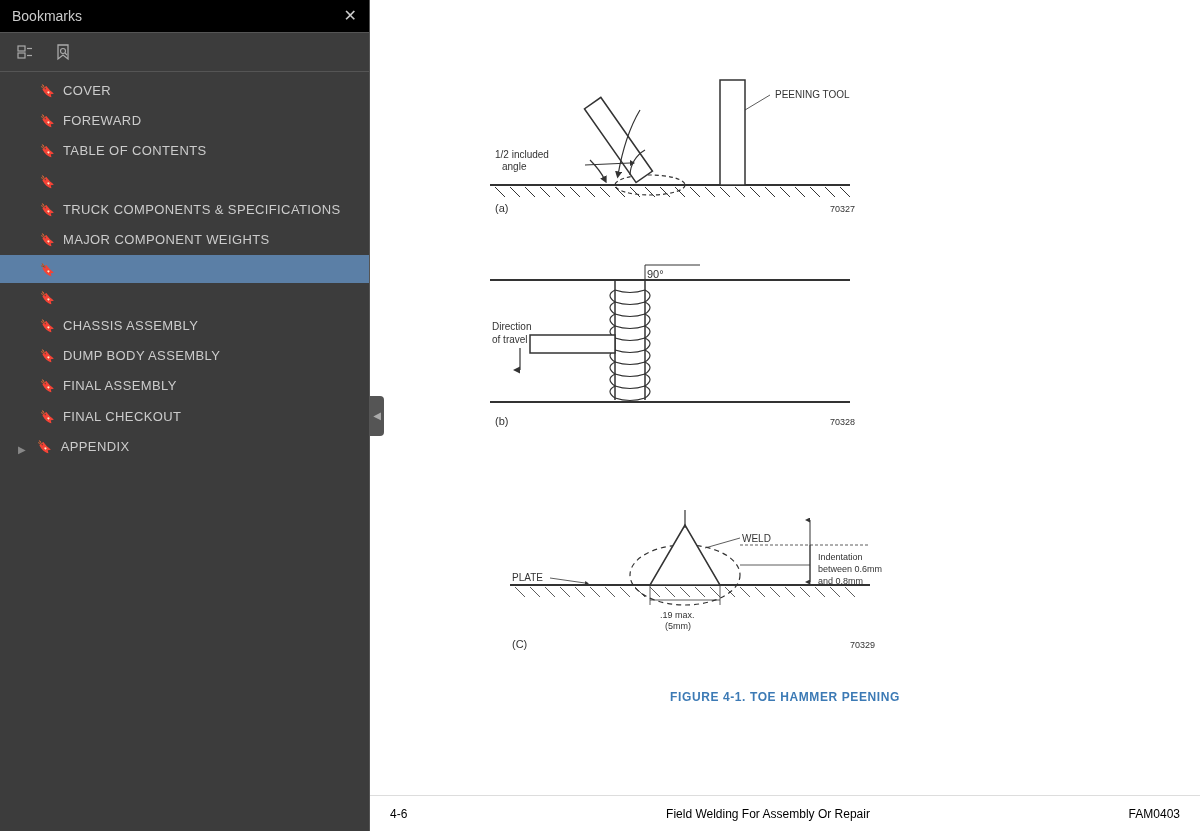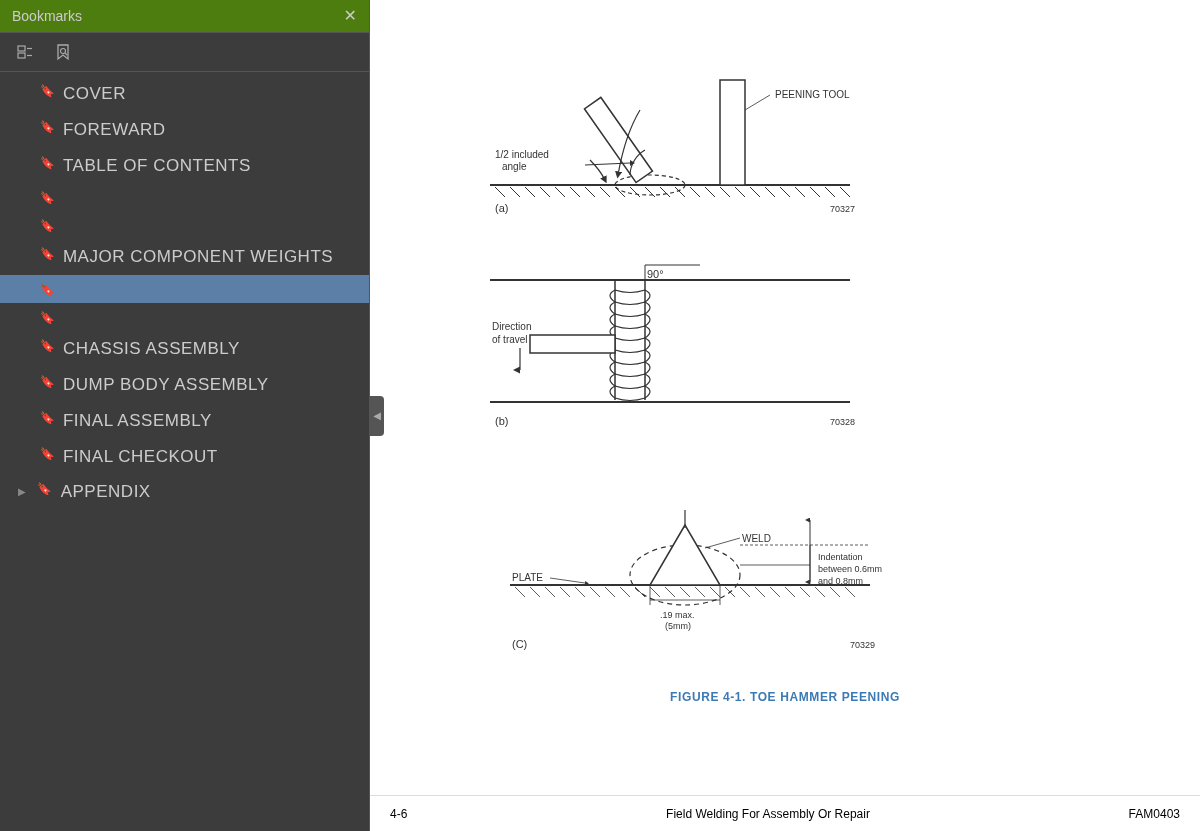--- a/index.html
+++ b/index.html
@@ -21,21 +21,21 @@
       flex-direction: column;
       height: 831px;
       border-right: 1px solid #555;
     }
 
     #sidebar-header {
       display: flex;
       align-items: center;
       justify-content: space-between;
       padding: 8px 12px;
-      background: #4d7c0f;
+      background: #000000;
       border-bottom: 1px solid #555;
     }
 
     #sidebar-title {
       color: #ccc;
       font-size: 14px;
       font-weight: normal;
     }
 
     #close-btn {
@@ -93,21 +93,21 @@
       min-width: 12px;
     }
 
     .bookmark-item.active .bookmark-icon {
       color: #ccc;
     }
 
     .bookmark-label {
       line-height: 1.4;
       text-transform: uppercase;
-      font-size: 17px;
+      font-size: 13px;
       letter-spacing: 0.03em;
     }
 
     
     .expand-arrow {
       color: #888;
       font-size: 10px;
       padding: 6px 4px;
       cursor: pointer;
     }
@@ -237,20 +237,21 @@
       <span class="bookmark-icon">🔖</span>
       <span class="bookmark-label">TABLE OF CONTENTS</span>
     </div>
     <div class="bookmark-item">
       <span class="no-arrow"></span>
       <span class="bookmark-icon">🔖</span>
     </div>
     <div class="bookmark-item">
       <span class="no-arrow"></span>
       <span class="bookmark-icon">🔖</span>
+      <span class="bookmark-label">TRUCK COMPONENTS &amp; SPECIFICATIONS</span>
     </div>
     <div class="bookmark-item">
       <span class="no-arrow"></span>
       <span class="bookmark-icon">🔖</span>
       <span class="bookmark-label">MAJOR COMPONENT WEIGHTS</span>
     </div>
     <div class="bookmark-item active">
       <span class="no-arrow"></span>
       <span class="bookmark-icon">🔖</span>
     </div>

